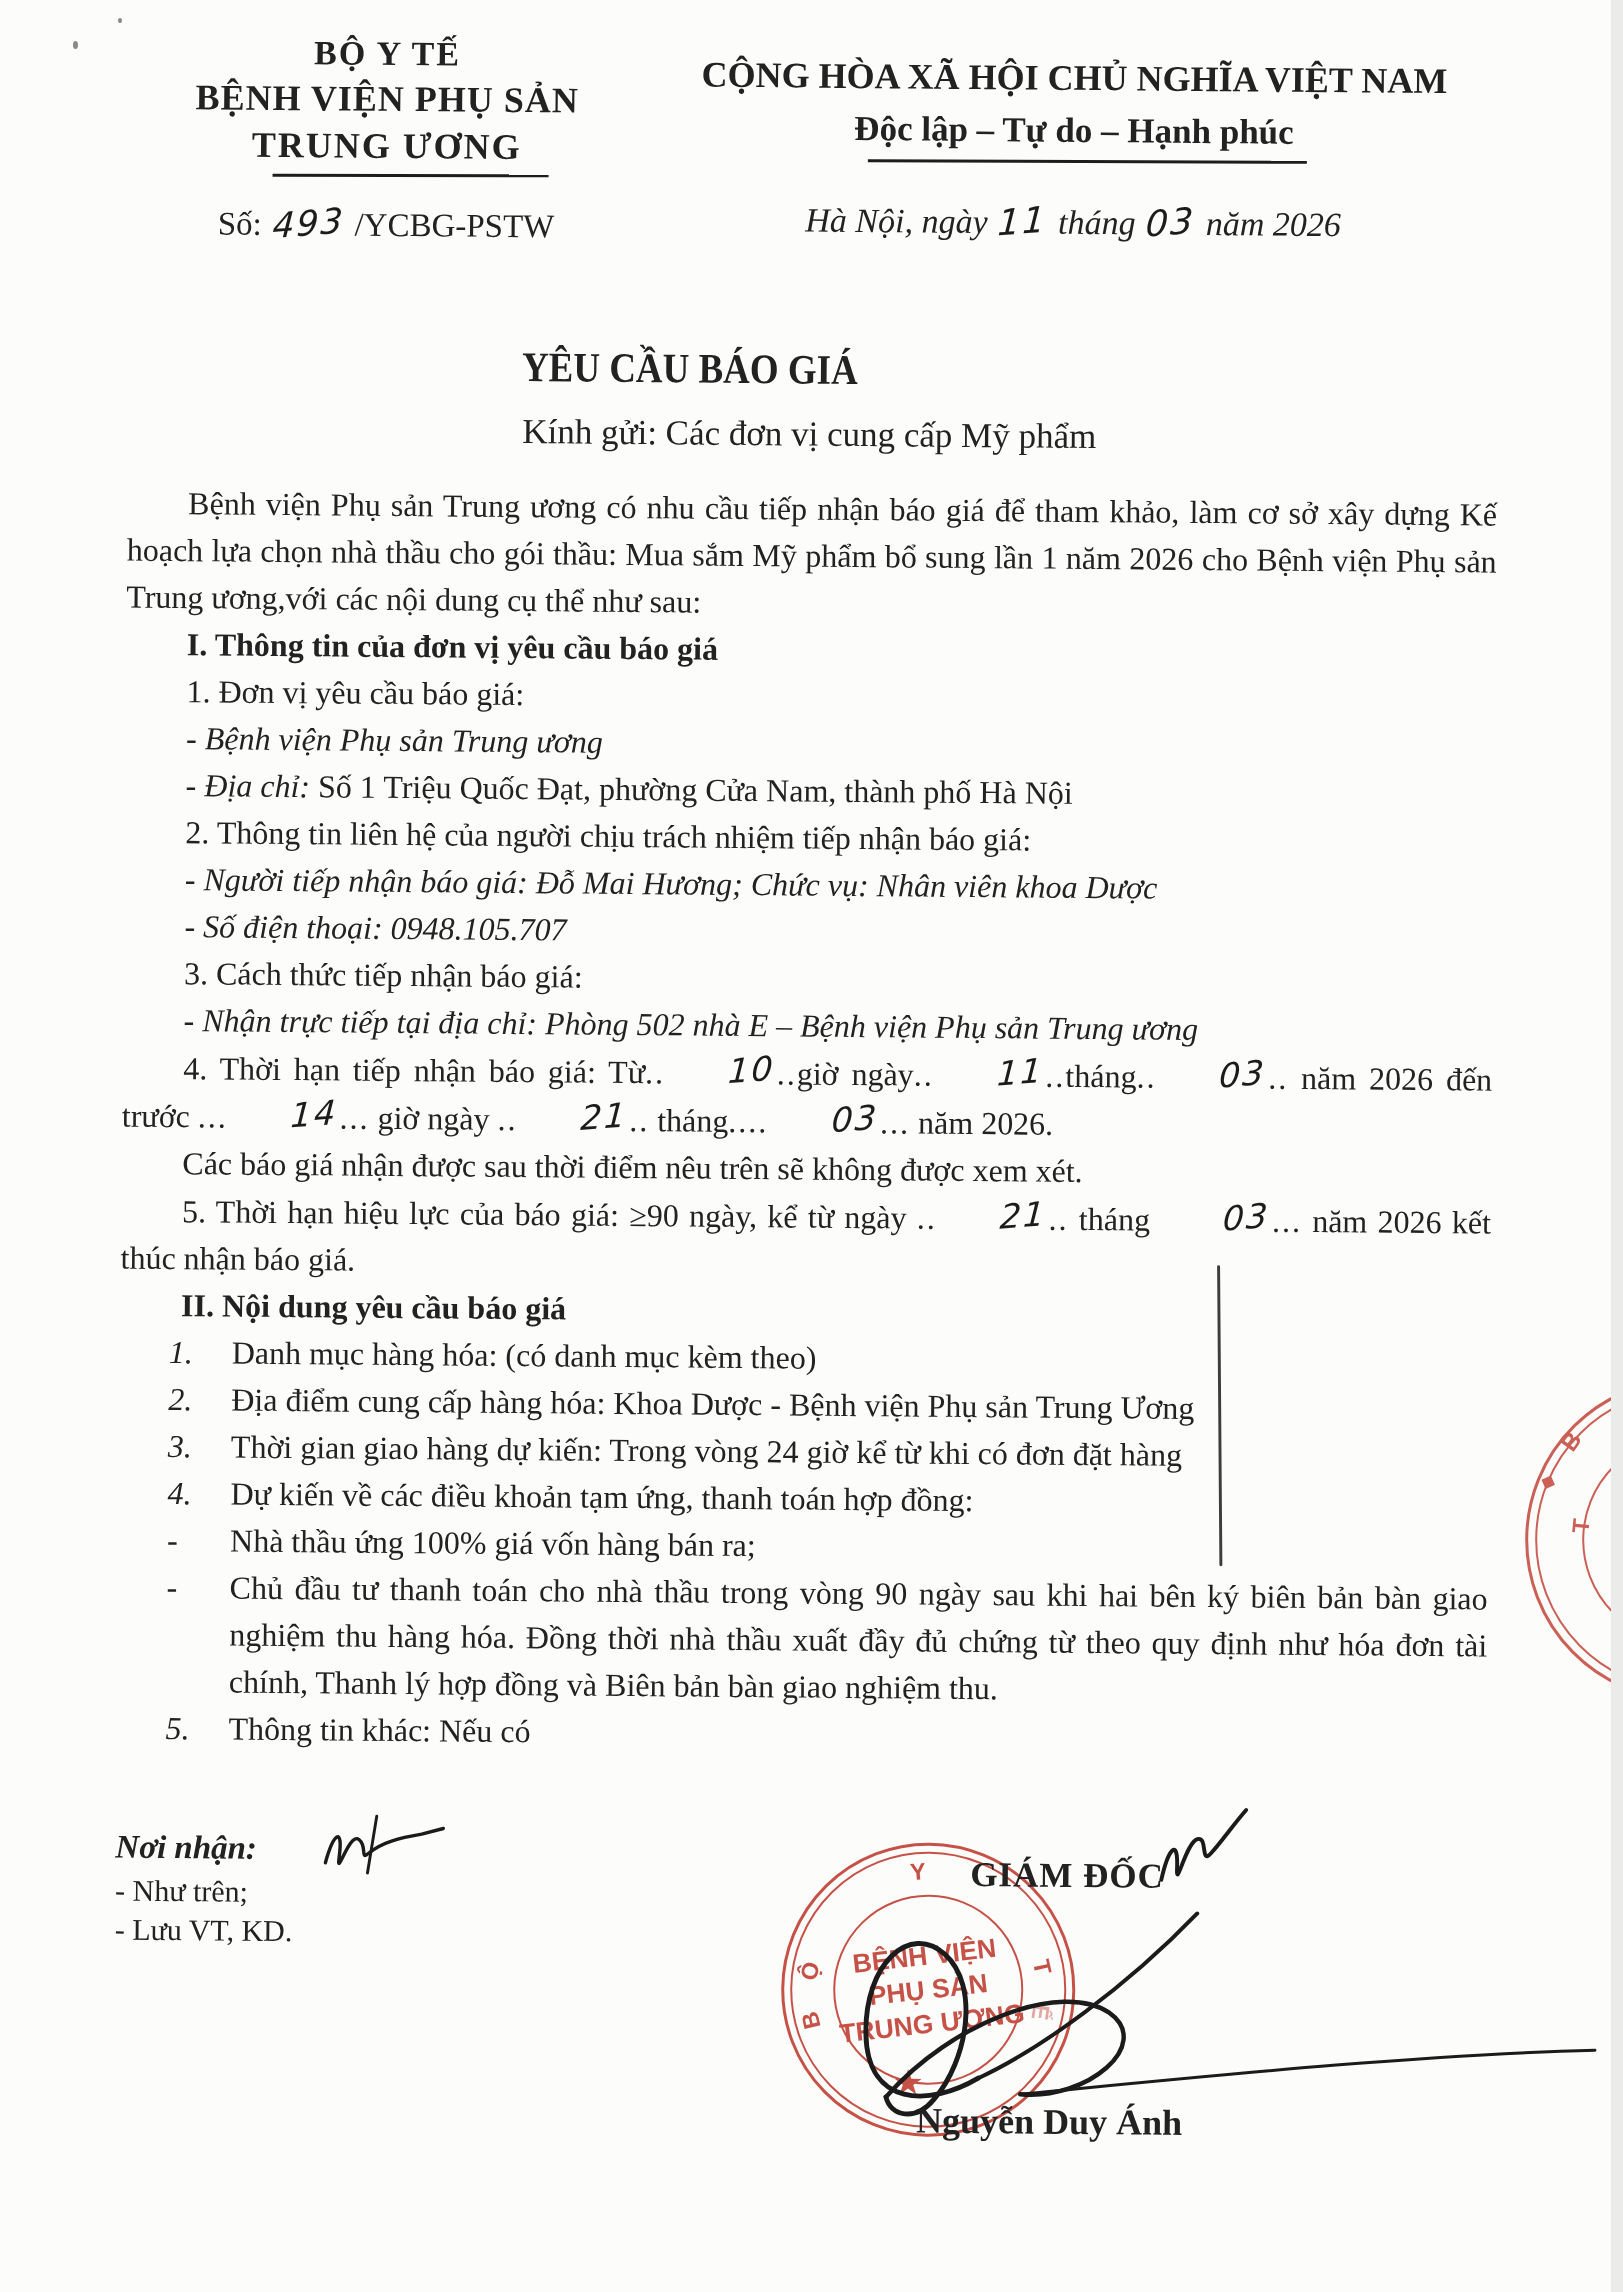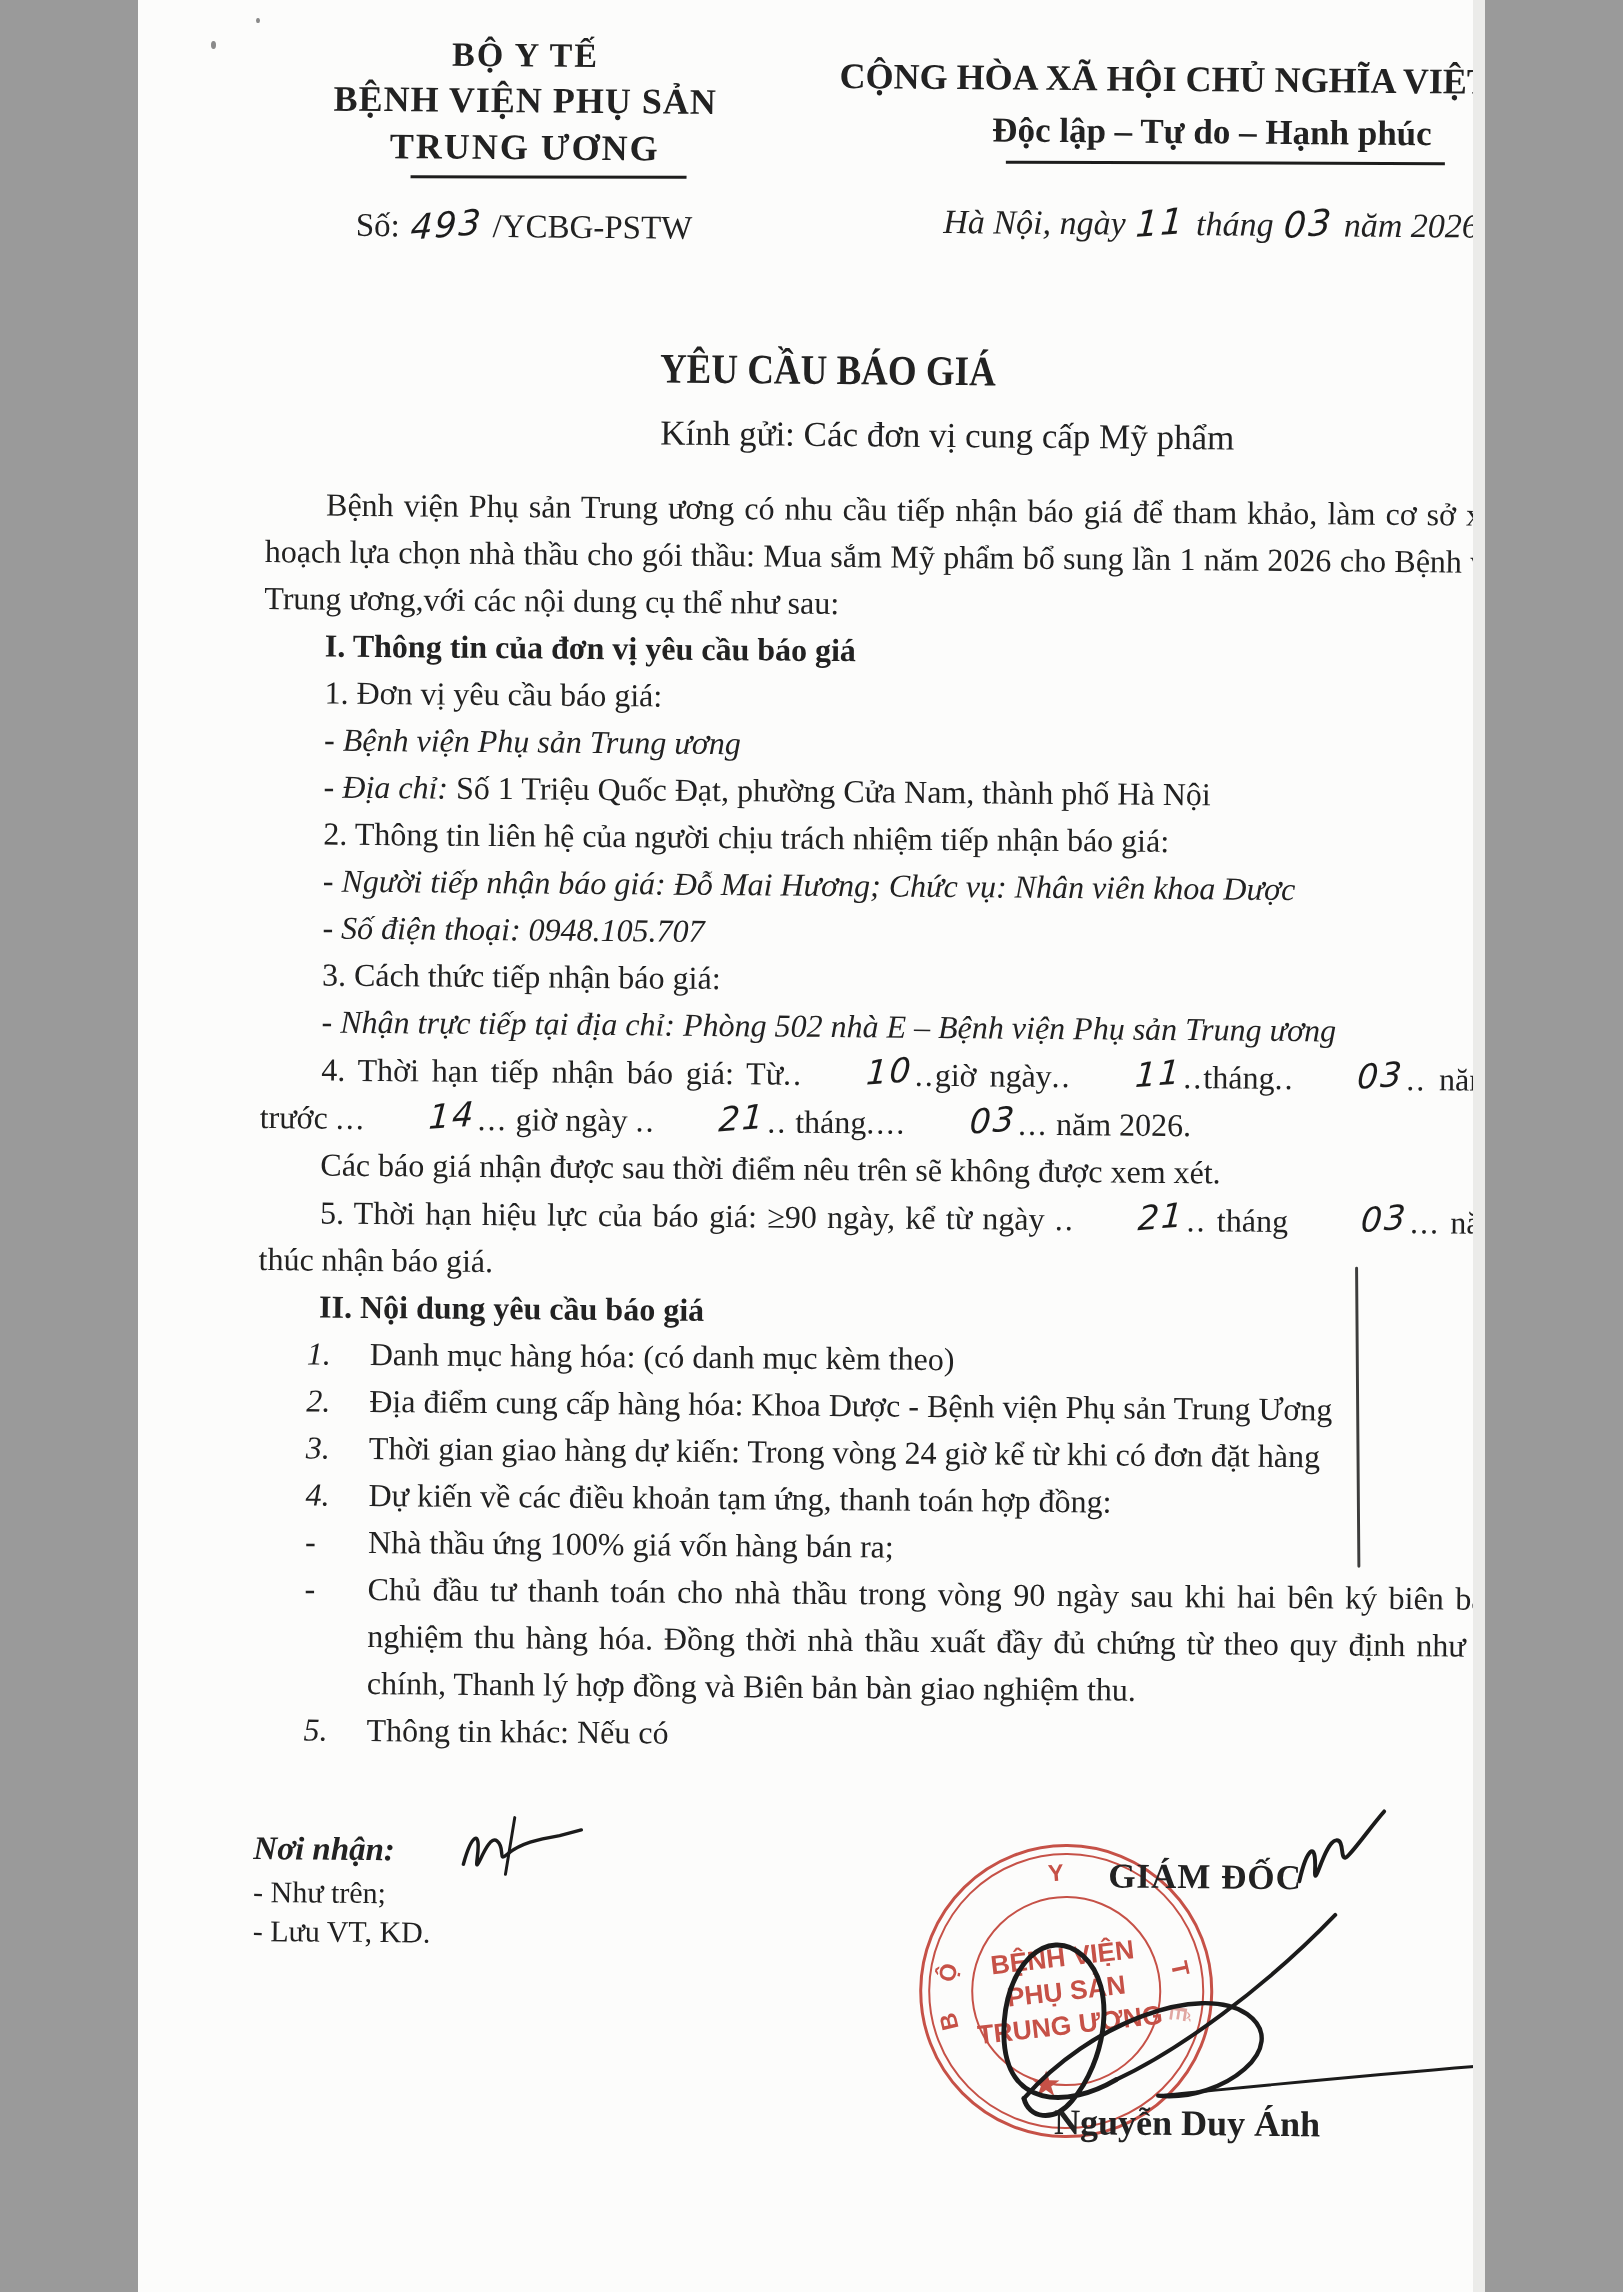--- a/index.html
+++ b/index.html
@@ -1,16 +1,16 @@
 <!DOCTYPE html>
 <html><head>
 <meta charset="utf-8">
 <style>
   html,body{margin:0;padding:0;background:#9a9a9a;}
-  .page{position:relative;width:1347px;height:2293px;margin:0 auto;background:#fcfcfb;
+  .page{position:relative;width:1623px;height:2293px;margin:0 auto;background:#fcfcfb;
         overflow:hidden;font-family:"Liberation Serif","DejaVu Serif",serif;color:#222;}
   .tilt{position:absolute;inset:0;transform:rotate(.5deg);transform-origin:60% 8%;}
 
   
   .hdr-left{position:absolute;left:139px;top:37px;width:495px;text-align:center;line-height:1.3;}
   .hdr-left .l1{font-size:34px;font-weight:bold;letter-spacing:2px;}
   .hdr-left .l2{font-size:36px;font-weight:bold;letter-spacing:1px;}
   .hdr-left .l3{font-size:36px;font-weight:bold;letter-spacing:2px;}
   .rule1{width:276px;height:2.9px;background:#1d1d1d;margin:3.9px auto 0;transform:translateX(23.5px) rotate(-.4deg);}
   .doc-no{margin-top:25.5px;font-size:33px;white-space:nowrap;}

